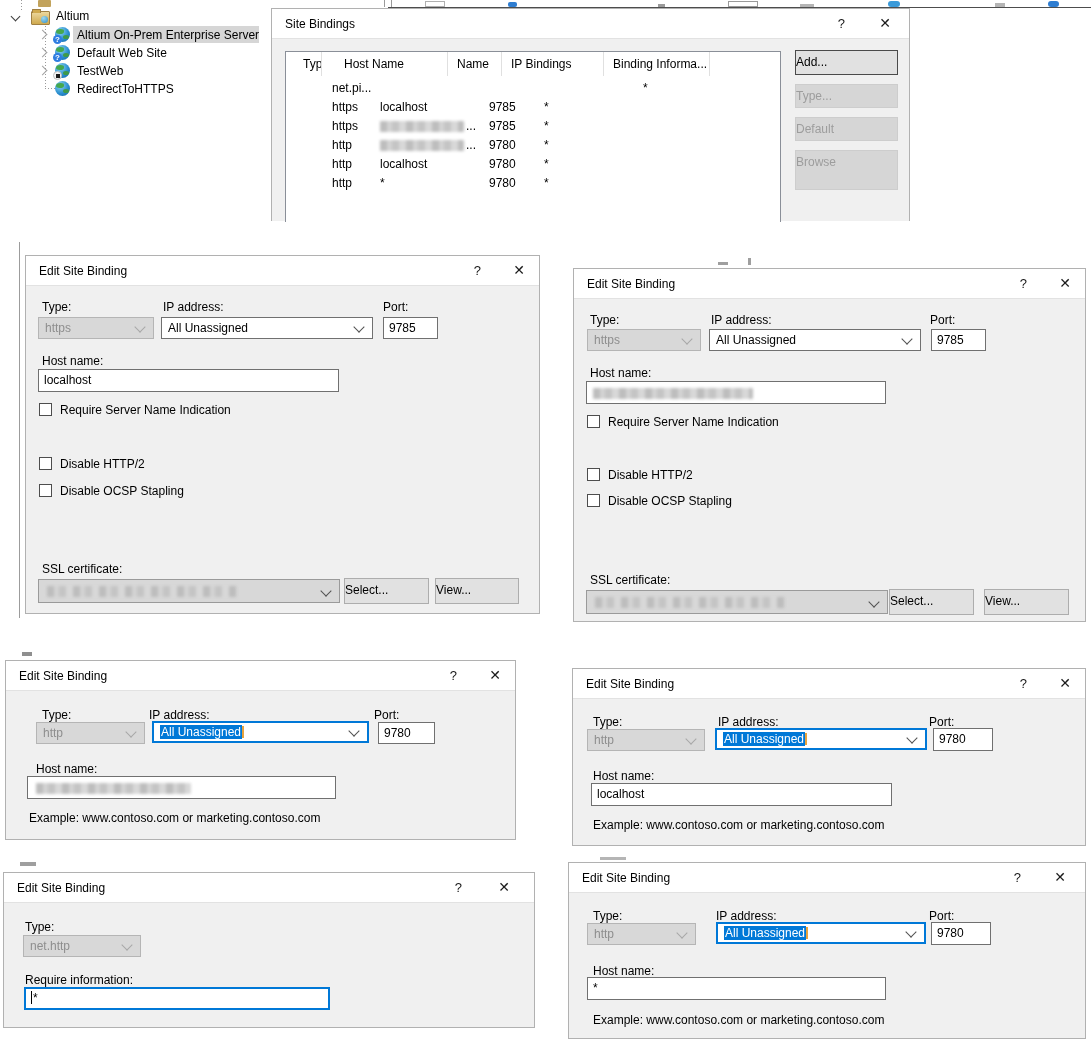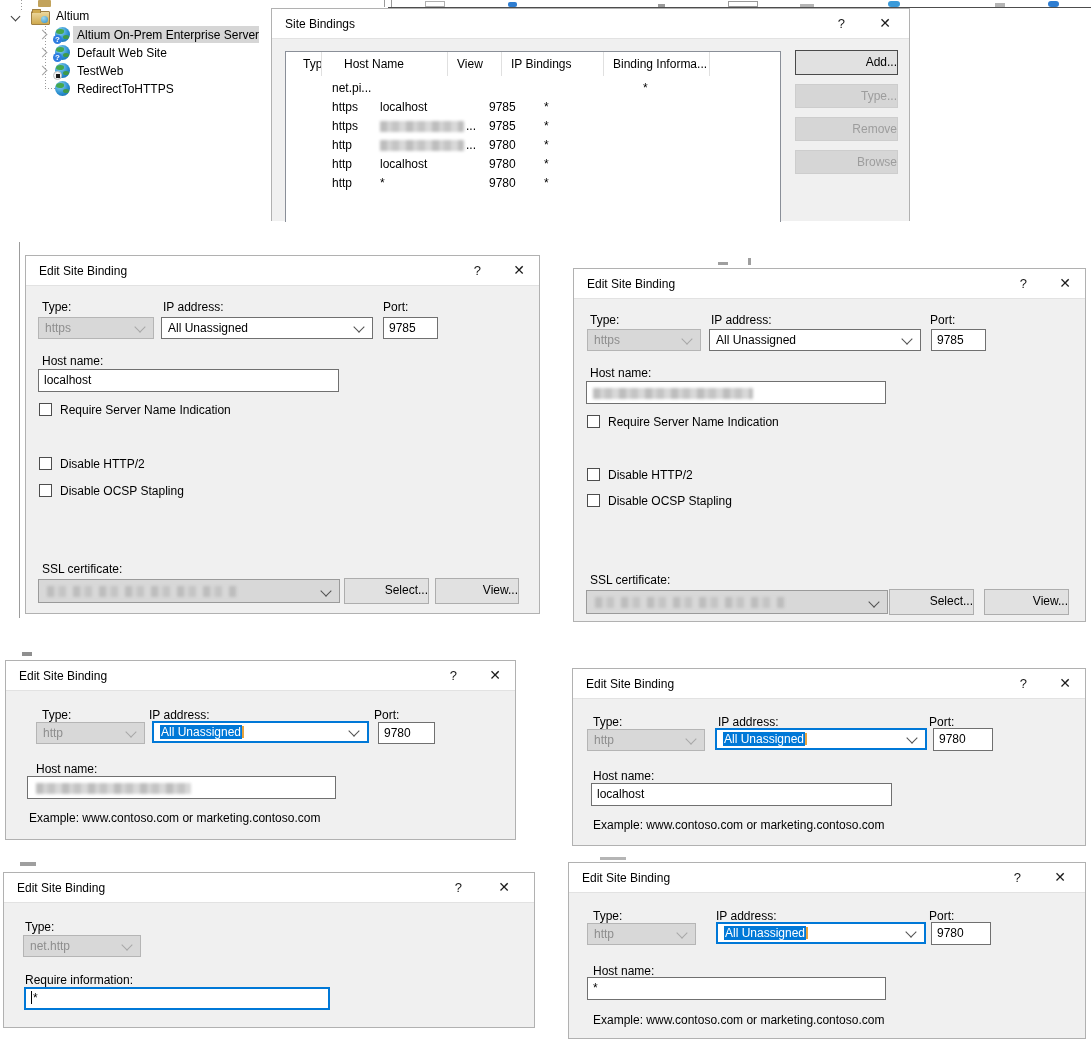--- a/index.html
+++ b/index.html
@@ -21,21 +21,21 @@
   .combo.dis .chev{border-color:#a8a8a8;}
   .combo.ssl{background:#d8d8d8;border-color:#9a9a9a;}
   .combo.foc{border:2px solid #0078d7;line-height:18px;}
   .hl{background:#0078d7;color:#fff;padding:0 1px;}
   .amber{display:inline-block;width:2px;height:12px;background:#e8a33d;vertical-align:-2px;}
   .txt{position:absolute;height:23px;background:#fff;border:1px solid #707070;box-sizing:border-box;
        line-height:21px;padding-left:5px;white-space:nowrap;overflow:hidden;}
   .txt.foc{border:2px solid #0078d7;line-height:19px;}
   .caret{display:inline-block;width:1px;height:13px;background:#000;vertical-align:-2px;margin-right:1px;}
   .cb{position:absolute;width:13px;height:13px;background:#fff;border:1px solid #4d4d4d;box-sizing:border-box;}
-  .btn{position:absolute;background:#e1e1e1;border:1px solid #adadad;text-align:right;box-sizing:border-box;line-height:23px;}
+  .btn{position:absolute;background:#e1e1e1;border:1px solid #adadad;text-align:left;box-sizing:border-box;line-height:23px;}
   .btn.def{border-color:#4a4a4a;}
   .btn.dis{background:#d6d6d6;border-color:#cdcdcd;color:#9d9d9d;}
   .redact{background:repeating-linear-gradient(90deg,#bdbdbd 0 7px,#d3d3d3 7px 12px,#c4c4c4 12px 19px,#d8d8d8 19px 26px);
           filter:blur(1.5px);border-radius:1px;height:11px;}
   
   .lv{position:absolute;background:#fff;border:1px solid #8a8f98;box-sizing:border-box;}
   .hcell{position:absolute;top:0;height:24px;line-height:24px;border-right:1px solid #e0e0e0;
          box-sizing:border-box;padding-left:9px;white-space:nowrap;overflow:hidden;background:#fff;}
   .lrow{position:absolute;left:1px;right:1px;height:19px;line-height:19px;margin-left:36px;}
   .lcell{position:absolute;top:0;white-space:nowrap;}
@@ -133,21 +133,21 @@
   <div class="dlg" style="left:271px;top:8px;width:639px;height:213px;border-bottom:none;">
     <div class="tb">
       <span class="t">Site Bindings</span>
       <span class="help" style="right:64px;">?</span>
       <span class="close" style="right:18px;">✕</span>
     </div>
 
     <div class="lv" style="left:13px;top:42px;width:496px;height:171px;border-bottom:none;">
       <div class="hcell" style="left:8px;width:28px;">Type</div>
       <div class="hcell" style="left:49px;width:113px;">Host Name</div>
-      <div class="hcell" style="left:162px;width:54px;">View</div>
+      <div class="hcell" style="left:162px;width:54px;">Name</div>
       <div class="hcell" style="left:216px;width:102px;">IP Bindings</div>
       <div class="hcell" style="left:318px;width:106px;">Binding Informa...</div>
       <div class="hcell" style="left:424px;right:0;border-right:none;"></div>
 
       <div class="lrow" style="top:27px;">
         <span class="lcell" style="left:9px;">net.pi...</span>
         <span class="lcell" style="left:320px;">*</span>
       </div>
       <div class="lrow" style="top:46px;">
         <span class="lcell" style="left:9px;">https</span>
@@ -178,22 +178,22 @@
       <div class="lrow" style="top:122px;">
         <span class="lcell" style="left:9px;">http</span>
         <span class="lcell" style="left:57px;">*</span>
         <span class="lcell" style="left:166px;">9780</span>
         <span class="lcell" style="left:221px;">*</span>
       </div>
     </div>
 
     <div class="btn def" style="left:523px;top:41px;width:103px;height:25px;">Add...</div>
     <div class="btn dis" style="left:523px;top:75px;width:103px;height:24px;">Type...</div>
-    <div class="btn dis" style="left:523px;top:108px;width:103px;height:24px;">Remove</div>
-    <div class="btn dis" style="left:523px;top:141px;width:103px;height:24px;">Browse</div>
+    <div class="btn dis" style="left:523px;top:108px;width:103px;height:24px;">Default</div>
+    <div class="btn dis" style="left:523px;top:141px;width:103px;height:40px;">Browse</div>
   </div>
 
   <div class="dlg" style="left:25px;top:255px;width:515px;height:359px;">
     <div class="tb">
       <span class="t">Edit Site Binding</span>
       <span class="help">?</span>
       <span class="close">✕</span>
     </div>
     <span class="lbl" style="left:16px;top:44px;">Type:</span>
     <span class="lbl" style="left:137px;top:44px;">IP address:</span>

